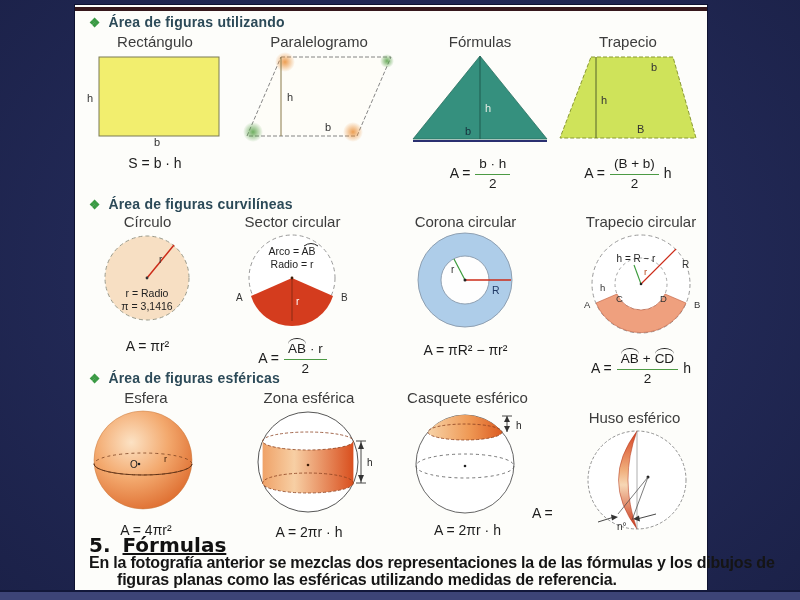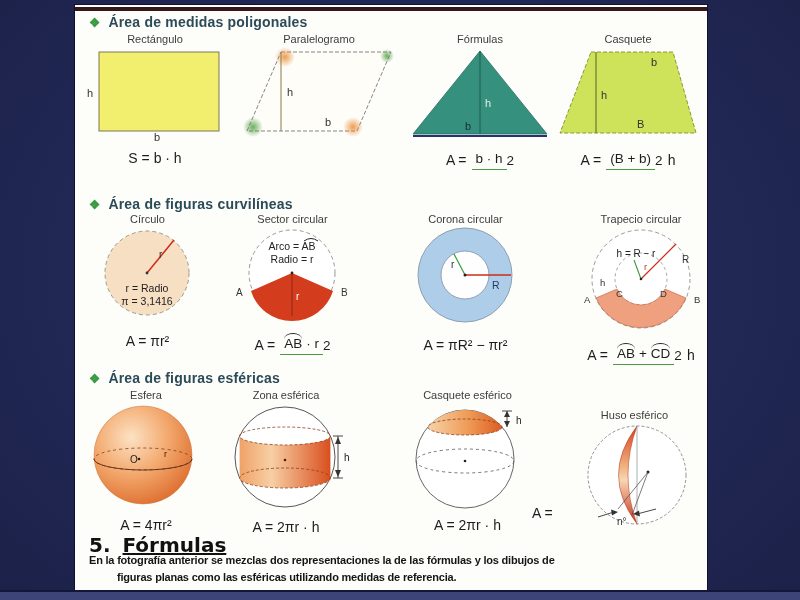--- a/index.html
+++ b/index.html
@@ -14,56 +14,56 @@
     position:absolute;left:75px;top:5px;width:632px;height:586px;
     background:#fdfdfa;box-shadow:0 0 0 1px #0e1230;
   }
   .scan-edge{position:absolute;left:0;top:2px;width:100%;height:4px;background:#36181c;}
   .section-heading{
     position:absolute;font-weight:bold;font-size:14px;color:#2c4a58;letter-spacing:.2px;
     display:flex;align-items:baseline;
   }
   .bullet{color:#3a9a44;margin-right:8px;font-size:12.5px;}
   .card{position:absolute;text-align:center;}
-  .fig-title{font-size:11px;color:#3c3c3c;margin-bottom:2px;}
+  .fig-title{font-size:15px;color:#3c3c3c;margin-bottom:2px;}
   .formula{
     font-size:14px;color:#1d1d1d;margin-top:4px;
     display:flex;align-items:center;justify-content:center;gap:5px;
   }
-  .frac{display:inline-flex;flex-direction:row;align-items:center;font-size:13.5px;line-height:1.15;}
+  .frac{display:inline-flex;flex-direction:column;align-items:center;font-size:13.5px;line-height:1.15;}
   .frac .num{display:flex;gap:4px;align-items:flex-end;border-bottom:1.5px solid #4c9a44;padding:1px 4px 2px;}
   .frac .den{padding-top:1px;}
   .suffix{font-size:14px;}
   .arc{position:relative;display:inline-block;}
   .arc::before{
     content:"";position:absolute;left:0;right:0;top:-3px;height:5px;
     border-top:1.4px solid #222;border-radius:50% 50% 0 0 / 100% 100% 0 0;
   }
   .formula-huso{position:absolute;left:-30px;top:92px;}
   svg text{font-family:"Liberation Sans", sans-serif;}
   .footer-heading{
     position:absolute;left:14px;top:528px;font-size:20px;font-weight:bold;color:#111;
     font-family:"DejaVu Sans", sans-serif;
   }
   .footer-heading .ft-title{text-decoration:underline;margin-left:12px;}
   .footer-line{
-    position:absolute;left:14px;font-size:11px;color:#151515;white-space:nowrap;
+    position:absolute;left:14px;font-size:16px;color:#151515;white-space:nowrap;
     letter-spacing:-0.2px;font-family:"Liberation Sans", sans-serif;font-weight:bold;
   }
   .fl1{top:549px;} .fl2{top:566px;margin-left:28px;}
 </style>
 </head>
 <body>
 
 <div class="panel">
   <div class="scan-edge"></div>
 
   <div class="section-heading" style="left:14px;top:9px;">
     <span class="bullet">❖</span>
-    <span>Área de medidas poligonales</span>
+    <span>Área de figuras utilizando</span>
   </div>
 
   <div class="card" style="left:2px;top:28px;width:156px;">
     <div class="fig-title">Rectángulo</div>
     <svg width="156" height="95">
       <rect x="22" y="5" width="120" height="79" fill="#f2ee6e" stroke="#7a7a55" stroke-width="1"></rect>
       <text x="10" y="50" font-size="11" fill="#333">h</text>
       <text x="80" y="94" font-size="11" fill="#333" text-anchor="middle">b</text>
     </svg>
     <div class="formula">S = b · h</div>
@@ -107,21 +107,21 @@
       <span class="frac">
         <span class="num">
             <span>b · h</span>
           </span>
         <span class="den">2</span>
       </span>
     </div>
   </div>
 
   <div class="card" style="left:478px;top:28px;width:150px;">
-    <div class="fig-title">Casquete</div>
+    <div class="fig-title">Trapecio</div>
     <svg width="150" height="95">
       <polygon points="38,5 120,5 143,86 7,86" fill="#cfe35a" stroke="#8a9a34" stroke-width="1" stroke-dasharray="4,2"></polygon>
       <line x1="43" y1="5" x2="43" y2="86" stroke="#55632a" stroke-width="1"></line>
       <text x="98" y="19" font-size="11" fill="#333">b</text>
       <text x="48" y="52" font-size="11" fill="#333">h</text>
       <text x="84" y="81" font-size="11" fill="#333">B</text>
     </svg>
     <div class="formula">
       <span>A =</span>
       <span class="frac">
@@ -242,21 +242,21 @@
       <circle cx="68" cy="52" r="49" fill="url(#gsph)" stroke="#c87a3e" stroke-width="0.5"></circle>
       <ellipse cx="68" cy="56" rx="49" ry="11" fill="none" stroke="#7a4020" stroke-width="0.8" stroke-dasharray="3,3"></ellipse>
       <path d="M19,56 A49,11 0 0 0 117,56" fill="none" stroke="#5a2f14" stroke-width="0.9"></path>
       <text x="55" y="60" font-size="10" fill="#222">O</text>
       <circle cx="64" cy="56" r="1.3" fill="#222"></circle>
       <text x="89" y="54" font-size="9" fill="#40200a">r</text>
     </svg>
     <div class="formula">A = 4πr²</div>
   </div>
 
-  <div class="card" style="left:140px;top:384px;width:142px;text-align:center;">
+  <div class="card" style="left:163px;top:384px;width:142px;text-align:center;">
     <div class="fig-title">Zona esférica</div>
     <svg width="142" height="108">
       <defs>
         <linearGradient id="gzon" x1="0%" y1="0%" x2="100%" y2="0%">
           <stop offset="0%" stop-color="#efa268"></stop>
             <stop offset="35%" stop-color="#f7cfa4"></stop>
             <stop offset="100%" stop-color="#d94f1e"></stop>
         </linearGradient>
       </defs>
       <circle cx="70" cy="54" r="50" fill="#ffffff" stroke="#444" stroke-width="0.9"></circle>

